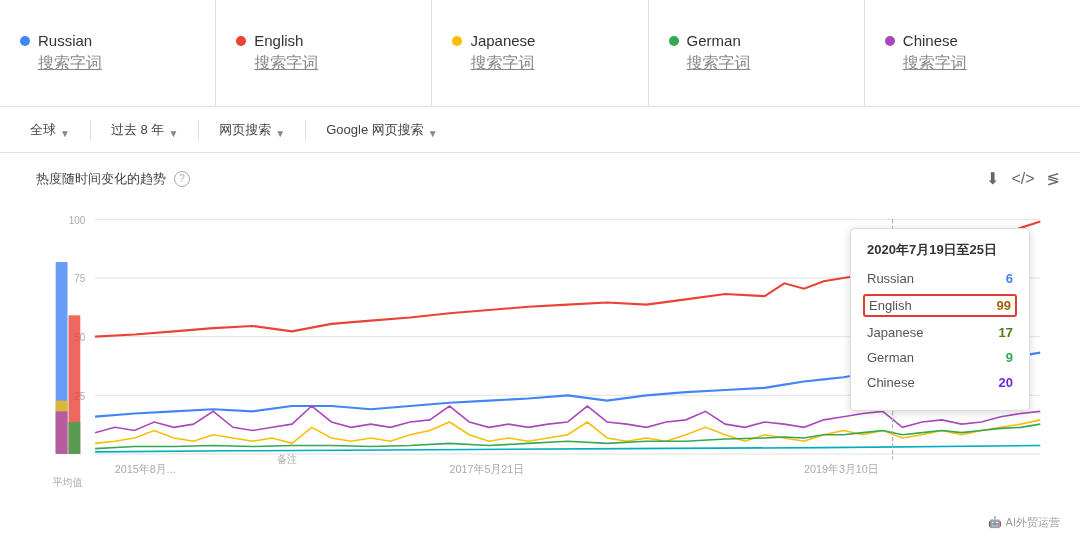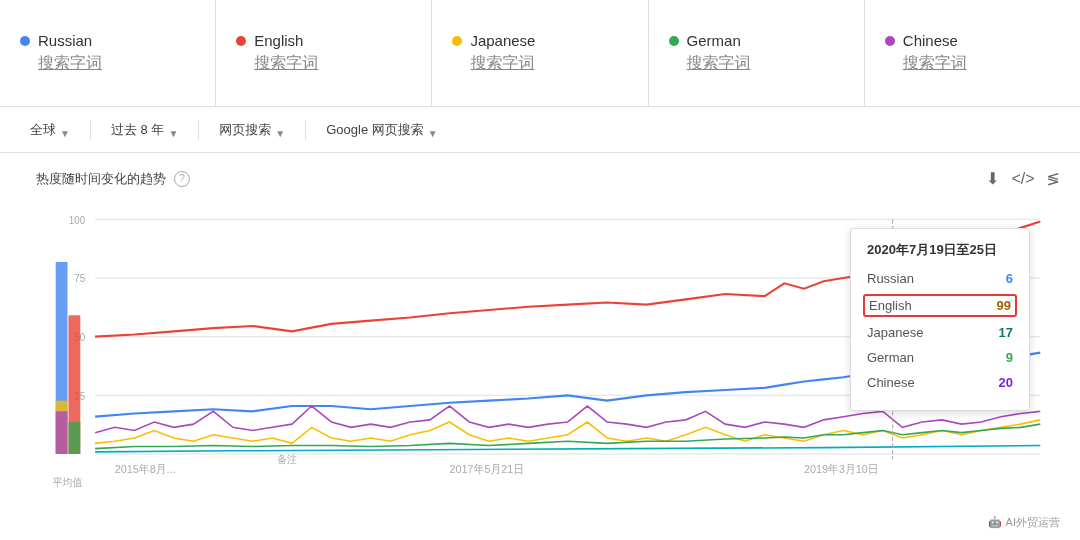--- a/index.html
+++ b/index.html
@@ -294,21 +294,21 @@
     <div class="tooltip-row">
       <span class="tooltip-label">Russian</span>
       <span class="tooltip-value" style="color:#4285f4">6</span>
     </div>
         <div class="tooltip-row highlighted">
       <span class="tooltip-label">English</span>
       <span class="tooltip-value" style="color:#a16207">99</span>
     </div>
         <div class="tooltip-row">
       <span class="tooltip-label">Japanese</span>
-      <span class="tooltip-value" style="color:#0f766e">17</span>
+      <span class="tooltip-value" style="color:#4d7c0f">17</span>
     </div>
         <div class="tooltip-row">
       <span class="tooltip-label">German</span>
       <span class="tooltip-value" style="color:#34a853">9</span>
     </div>
         <div class="tooltip-row">
       <span class="tooltip-label">Chinese</span>
       <span class="tooltip-value" style="color:#6d28d9">20</span>
     </div>
       </div>

